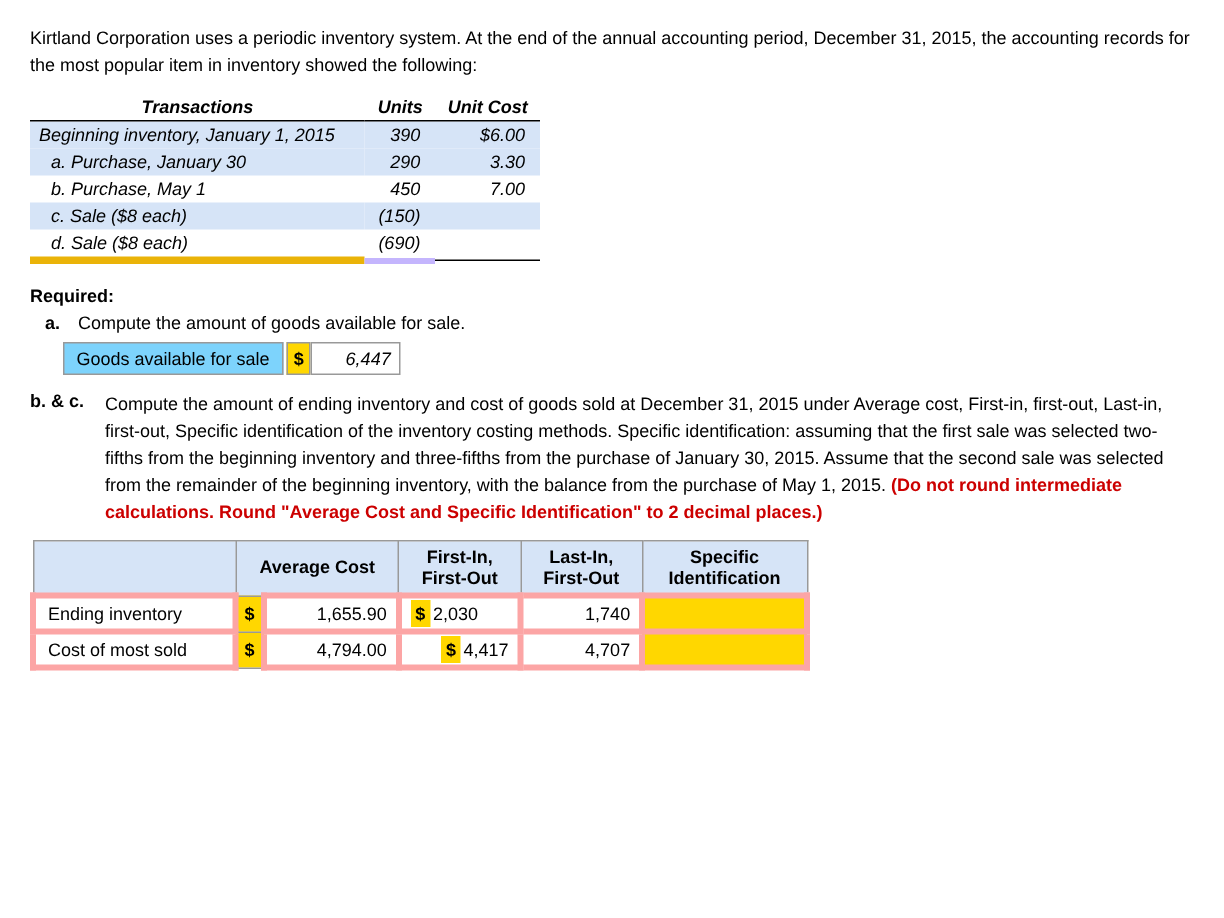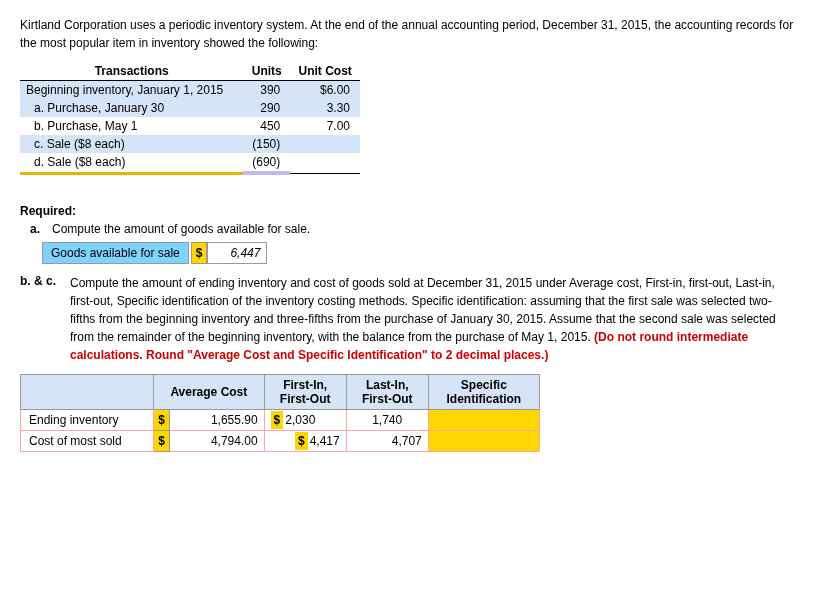--- a/index.html
+++ b/index.html
@@ -13,21 +13,22 @@
       color: #000;
     }
     .intro-text {
       font-size: 12px;
       line-height: 1.5;
       margin-bottom: 10px;
     }
     .transactions-table {
       border-collapse: collapse;
       width: 340px;
-      margin-bottom: 29px;
+      margin-bottom: 14px;
+      font-style: italic;
     }
     .transactions-table td {
       padding: 2px 6px;
       font-size: 12px;
     }
     .transactions-table .header-row td {
       text-align: center;
       font-weight: bold;
       border-bottom: 1px solid #000;
     }
@@ -91,21 +92,21 @@
     }
     .bc-section {
       margin-top: 10px;
     }
     .results-table {
       border-collapse: collapse;
       font-size: 12px;
       width: 520px;
     }
     .results-table th, .results-table td {
-      border: 1px solid #fca5a5;
+      border: 4px solid #fca5a5;
       padding: 3px 8px;
       text-align: center;
     }
     .results-table .header-top {
       background-color: #d6e4f7;
       font-weight: bold;
     }
     .results-table .row-label {
       text-align: left;
       font-weight: normal;
@@ -152,21 +153,21 @@
       <td class="indent">b. Purchase, May 1</td>
       <td class="num-col">450</td>
       <td class="num-col">7.00</td>
     </tr>
     <tr>
       <td class="shaded indent">c. Sale ($8 each)</td>
       <td class="shaded num-col">(150)</td>
       <td class="shaded num-col"></td>
     </tr>
     <tr>
-      <td class="indent" style="border-bottom:3px solid #eab308;">d. Sale ($8 each)</td>
+      <td class="indent" style="border-bottom:5px solid #eab308;">d. Sale ($8 each)</td>
       <td class="num-col" style="border-bottom:4px solid #c4b5fd;">(690)</td>
       <td class="num-col" style="border-bottom:1px solid #000;"></td>
     </tr>
   </tbody>
     </table>
 
   <div class="required-section">
     <div class="required-label">Required:</div>
     <div class="required-item">
       <span class="letter">a.</span>
@@ -202,21 +203,21 @@
           <th class="header-top" style="border:1px solid #999;">Last-In,<br>First-Out</th>
           <th class="header-top" style="border:1px solid #999; min-width:90px; background-color:#d6e4f7;">Specific<br>Identification</th>
         </tr>
       </thead>
       <tbody>
         <tr>
           <td class="row-label">Ending inventory</td>
           <td class="dollar-cell" style="background:#ffd700;border:1px solid #999;width:16px;">$</td>
           <td class="value-cell" style="text-align:right;padding:3px 6px;">1,655.90</td>
           <td style="text-align:left;padding:3px 6px;"><span style="background:#ffd700;padding:2px 3px;font-weight:bold;margin-right:2px;">$</span><span>2,030</span></td>
-          <td style="text-align:center;padding:3px 6px;"><span>1,740</span></td>
+          <td style="text-align:right;padding:3px 6px;"><span>1,740</span></td>
           <td class="specific-cell" style="background:#ffd700;min-width:80px;"></td>
         </tr>
         <tr>
           <td class="row-label">Cost of most sold</td>
           <td class="dollar-cell" style="background:#ffd700;border:1px solid #999;width:16px;">$</td>
           <td class="value-cell" style="text-align:right;padding:3px 6px;">4,794.00</td>
           <td style="text-align:right;padding:3px 6px;"><span style="background:#ffd700;padding:2px 3px;font-weight:bold;margin-right:2px;">$</span><span>4,417</span></td>
           <td style="text-align:right;padding:3px 6px;"><span>4,707</span></td>
           <td class="specific-cell" style="background:#ffd700;min-width:80px;"></td>
         </tr>

